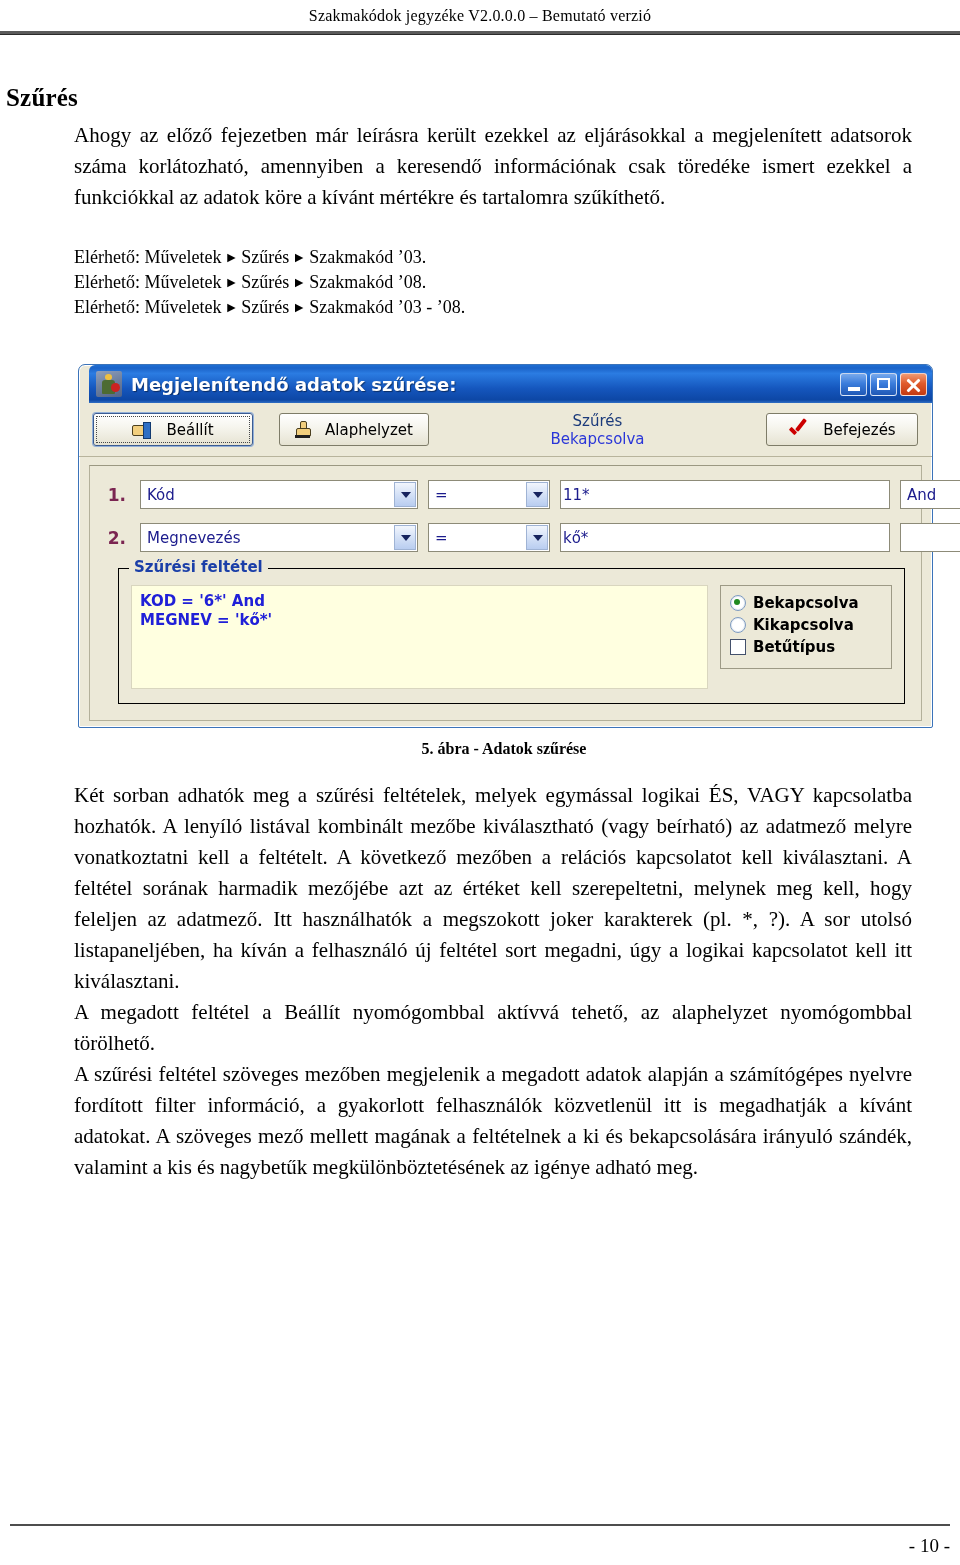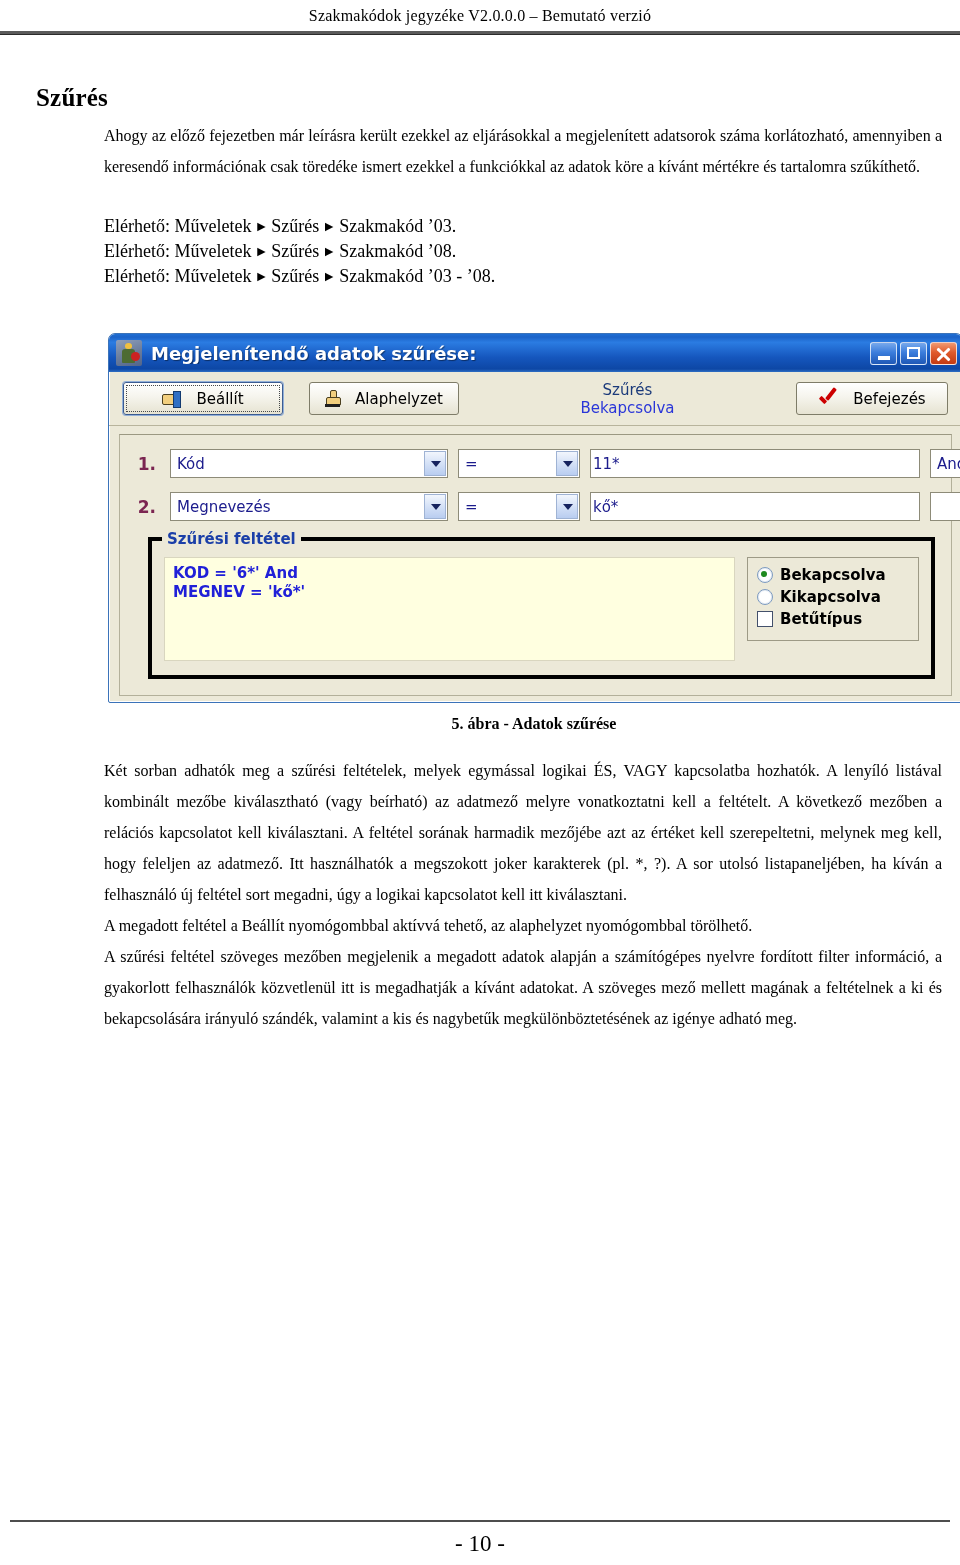--- a/index.html
+++ b/index.html
@@ -33,36 +33,36 @@
   .page-header .hdr-rule {
     margin-top: 6px;
     height: 3px;
     background: #5b5b5b;
     border-bottom: 1px solid #2b2b2b;
   }
 
   
   .content {
     position: absolute;
-    left: 36px;
+    left: 6px;
     top: 62px;
     width: 924px;
   }
 
   h1.section-title {
     font-family: "Liberation Serif", "DejaVu Serif", serif;
     font-size: 25px;
     font-weight: bold;
     margin: 22px 0 8px 0;
     padding: 0;
     letter-spacing: .2px;
   }
 
   .para {
-    font-size: 16px;
+    font-size: 21px;
     line-height: 31px;
     text-align: justify;
     margin: 0 0 0 0;
     padding: 0 18px 0 68px;
     -webkit-hyphens: none;
     hyphens: none;
   }
   .para.body-lower {
     padding-left: 68px;
     padding-right: 18px;
@@ -99,20 +99,21 @@
     padding: 0 0 6px 0;
   }
   .xp-titlebar {
     height: 38px;
     background: linear-gradient(180deg,#1f6fd4 0%,#1b63c8 8%,#2b7ce2 22%,#1556bd 62%,#0d47a5 92%,#2f6fc4 100%);
     border-radius: 6px 6px 0 0;
     display: flex;
     align-items: center;
     padding: 0 5px 0 7px;
     box-sizing: border-box;
+    margin-left: 10px;
   }
   .xp-appicon {
     width: 26px; height: 26px;
     border-radius: 2px;
     flex: 0 0 auto;
     position: relative;
     background: linear-gradient(160deg,#8f9fbc 0%,#6d7f9e 50%,#51648a 100%);
     overflow: hidden;
   }
   .xp-appicon .fig-head {
@@ -340,21 +341,21 @@
     padding-left: 2px;
     font-family: "DejaVu Sans", "Liberation Sans", sans-serif;
     font-size: 15px;
     color: #1b1b8c;
     white-space: nowrap;
   }
 
   
   .groupbox {
     position: relative;
-    border: 4px solid #000000;
+    border: 1px solid #000000;
     margin: 16px 4px 0 16px;
     padding: 16px 12px 14px 12px;
     box-sizing: border-box;
   }
   .groupbox > .gb-legend {
     position: absolute;
     top: -11px; left: 10px;
     background: #ece9d8;
     padding: 0 5px;
     font-family: "DejaVu Sans", "Liberation Sans", sans-serif;
@@ -430,23 +431,23 @@
     left: 10px;
     bottom: 8px;
     width: 940px;
   }
   .page-footer .ftr-rule {
     height: 2px;
     background: #4d4d4d;
     margin-bottom: 9px;
   }
   .page-footer .ftr-text {
-    text-align: center;
+    text-align: right;
     font-family: "Liberation Serif", "DejaVu Serif", serif;
-    font-size: 23px;
+    font-size: 19px;
   }
 </style>
 </head>
 <body>
 
 <div class="page-header">
   <div class="hdr-text">Szakmakódok jegyzéke V2.0.0.0 – Bemutató verzió</div>
   <div class="hdr-rule"></div>
 </div>
 

